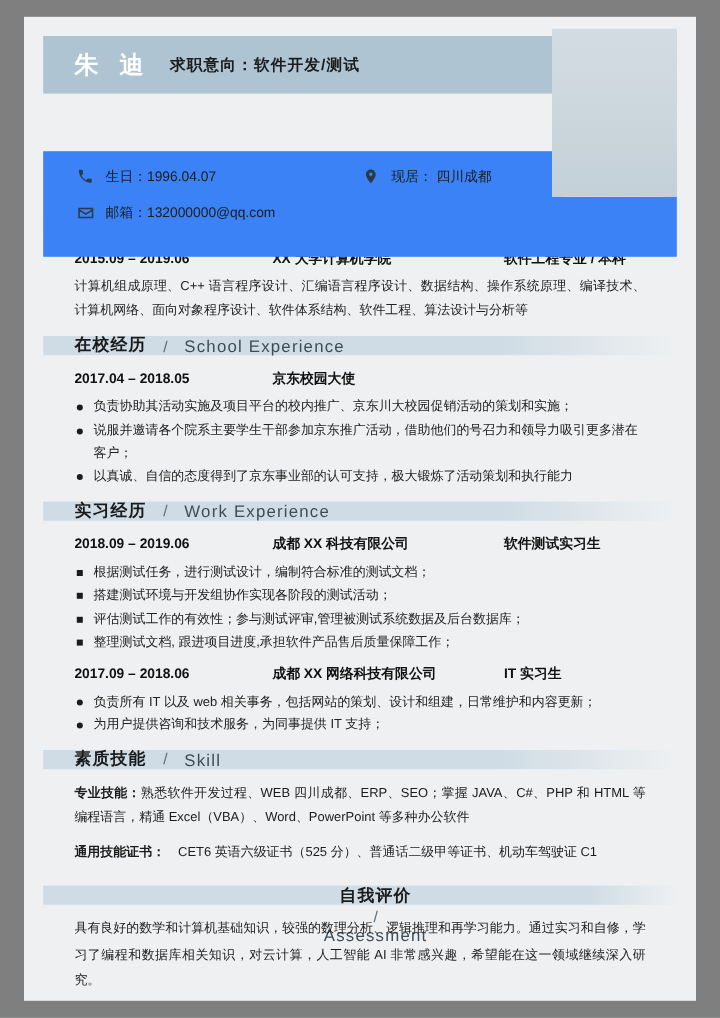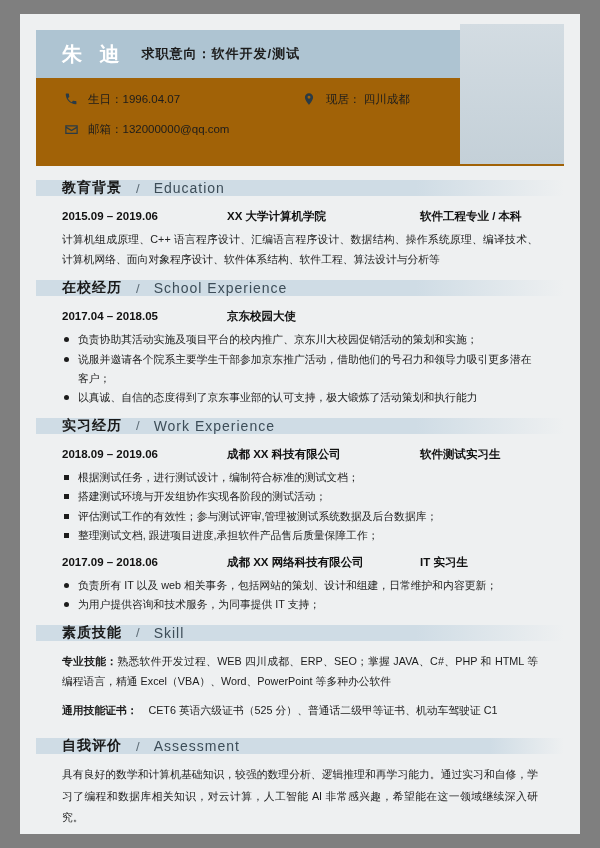--- a/index.html
+++ b/index.html
@@ -44,27 +44,28 @@
     letter-spacing: 6px;
     margin-right: 16px;
   }
   .objective {
     color: #1c1c1c;
     font-size: 13px;
     font-weight: bold;
     letter-spacing: 1px;
   }
   .hdr-bottom {
-    background: #a16207;
+    background: #3b82f6;
     height: 88px;
     box-sizing: border-box;
     padding: 12px 26px 0 26px;
     display: flex;
     flex-wrap: wrap;
     align-content: flex-start;
+    margin-top: 48px;
   }
   .contact-item {
     width: 50%;
     display: flex;
     align-items: center;
     font-size: 11.5px;
     color: #1c1c1c;
     margin-bottom: 12px;
     box-sizing: border-box;
   }
@@ -98,20 +99,21 @@
     margin: 0 16px;
     height: 16px;
     background: linear-gradient(to right, #cfdce5 0%, #cfdce5 72%, rgba(207,220,229,0) 100%);
     display: flex;
     align-items: center;
     padding-left: 26px;
     box-sizing: border-box;
   }
   .sec-bar.wide {
     background: linear-gradient(to right, #cfdce5 0%, #cfdce5 86%, rgba(207,220,229,0) 100%);
+    flex-direction: column;
   }
   .sec-cn {
     font-size: 14px;
     font-weight: bold;
     color: #1a1a1a;
     letter-spacing: 1px;
   }
   .sec-sep {
     margin: 0 14px;
     color: #5c6b75;

